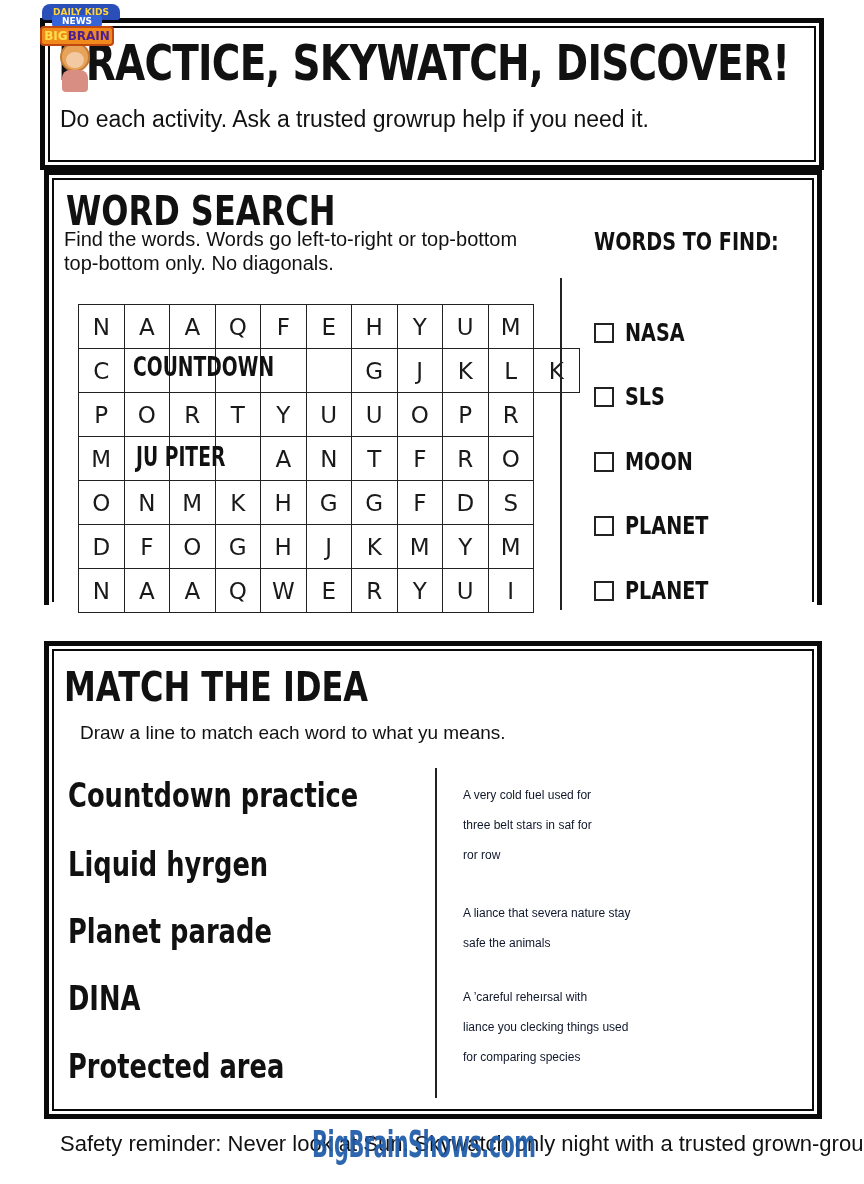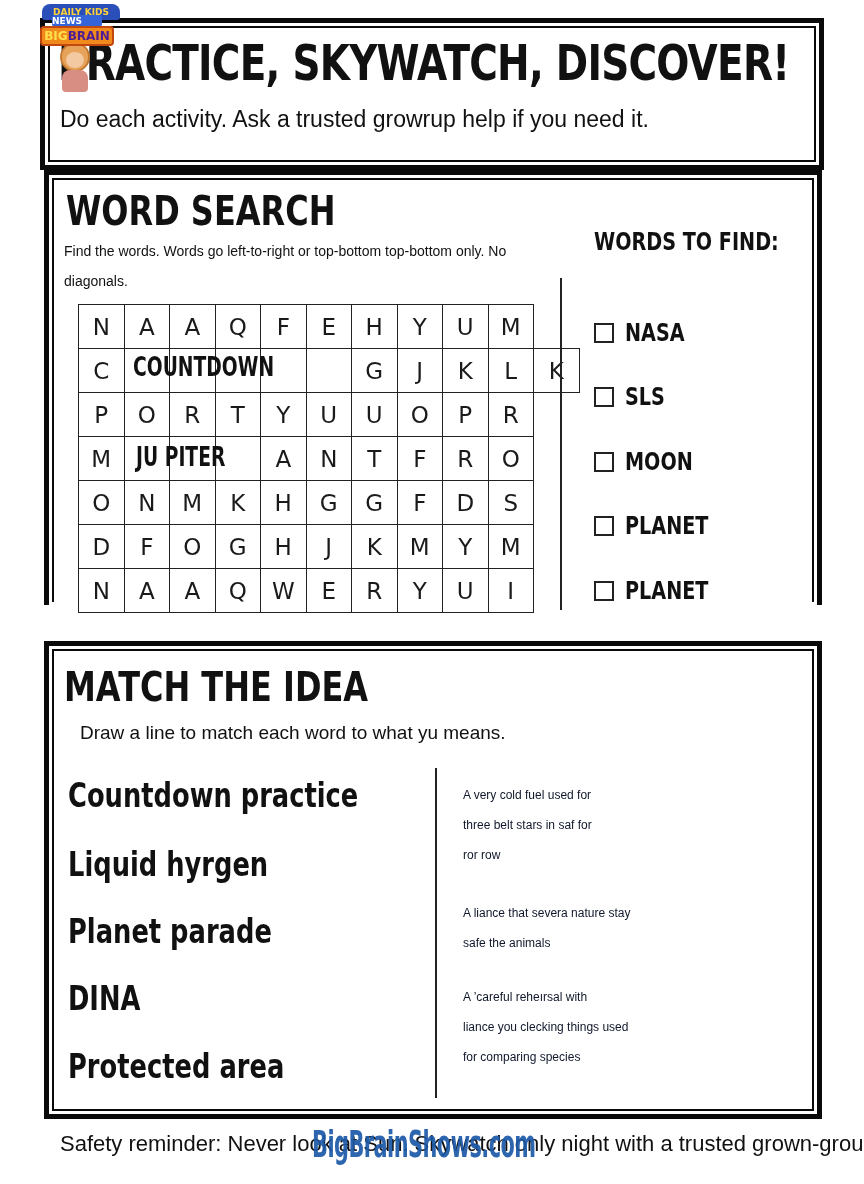--- a/index.html
+++ b/index.html
@@ -13,33 +13,33 @@
     .frame-inner { position: absolute; inset: 3px; border: 2px solid #0a0a0a; }
 
     
     #header-frame { left: 40px; top: 18px; width: 784px; height: 152px; }
     #title { position: absolute; left: 58px; top: 34px; font-size: 50px; letter-spacing: -1px; transform: scaleX(0.78); }
     #subtitle { position: absolute; left: 60px; top: 106px; font-size: 23px; color: #111; }
 
     
     #logo { position: absolute; left: 38px; top: 2px; width: 78px; height: 92px; z-index: 5; }
     .logo-banner-top { position: absolute; left: 4px; top: 2px; width: 78px; height: 16px; background: #2a4fb8; border-radius: 8px 8px 3px 3px; color: #ffd23a; font-size: 9px; font-weight: bold; text-align: center; line-height: 16px; font-family: "DejaVu Sans", sans-serif; }
-    .logo-banner-mid { position: absolute; left: 14px; top: 13px; width: 50px; height: 12px; background: #3564d8; border-radius: 3px; color: #fff; font-size: 9px; font-weight: bold; text-align: left; line-height: 12px; font-family: "DejaVu Sans", sans-serif; }
+    .logo-banner-mid { position: absolute; left: 14px; top: 13px; width: 50px; height: 12px; background: #3564d8; border-radius: 3px; color: #fff; font-size: 9px; font-weight: bold; text-align: center; line-height: 12px; font-family: "DejaVu Sans", sans-serif; }
     .logo-banner-main { position: absolute; left: 2px; top: 24px; width: 74px; height: 20px; background: #f08a1c; border-radius: 4px; border: 2px solid #c3480f; font-size: 12px; font-weight: bold; text-align: center; line-height: 16px; font-family: "DejaVu Sans", sans-serif; }
     .logo-big { color: #ffe04a; }
     .logo-brain { color: #4c1d95; }
     .logo-head { position: absolute; left: 22px; top: 40px; width: 30px; height: 30px; background: #e7a35a; border-radius: 50%; border: 2px solid #c47a33; }
     .logo-face { position: absolute; left: 28px; top: 50px; width: 18px; height: 16px; background: #f3c9a2; border-radius: 50%; }
     .logo-body { position: absolute; left: 24px; top: 68px; width: 26px; height: 22px; background: #d98e84; border-radius: 8px 8px 4px 4px; }
 
     
     #ws-frame { left: 44px; top: 170px; width: 778px; height: 435px; border-bottom: none; }
     #ws-frame .frame-inner { border-bottom: none; }
     #ws-title { position: absolute; left: 66px; top: 188px; font-size: 40px; transform: scaleX(0.80); }
-    #ws-instr { position: absolute; left: 64px; top: 236px; font-size: 14px; line-height: 30px; width: 470px; }
+    #ws-instr { position: absolute; left: 64px; top: 227px; font-size: 20px; line-height: 24px; width: 470px; }
 
     #grid { position: absolute; left: 78px; top: 304px; border-collapse: collapse; }
     #grid td { width: 45.5px; height: 44px; border: 1.5px solid #222; text-align: center; vertical-align: middle; font-size: 23px; font-family: "DejaVu Sans", sans-serif; font-weight: normal; color: #1a1a1a; transform: none; }
     .word-overlay { position: absolute; font-family: "DejaVu Sans", sans-serif; font-weight: bold; font-size: 26px; transform-origin: left center; transform: scaleX(0.72); color: #111; white-space: nowrap; }
     #ov-countdown { left: 133px; top: 352px; }
     #ov-jupiter { left: 136px; top: 442px; }
 
     #ws-divider { position: absolute; left: 560px; top: 278px; width: 2px; height: 332px; background: #222; }
     #wtf-heading { position: absolute; left: 594px; top: 228px; font-size: 24px; transform: scaleX(0.80); }
     #wtf-list { position: absolute; left: 594px; top: 286px; list-style: none; }

